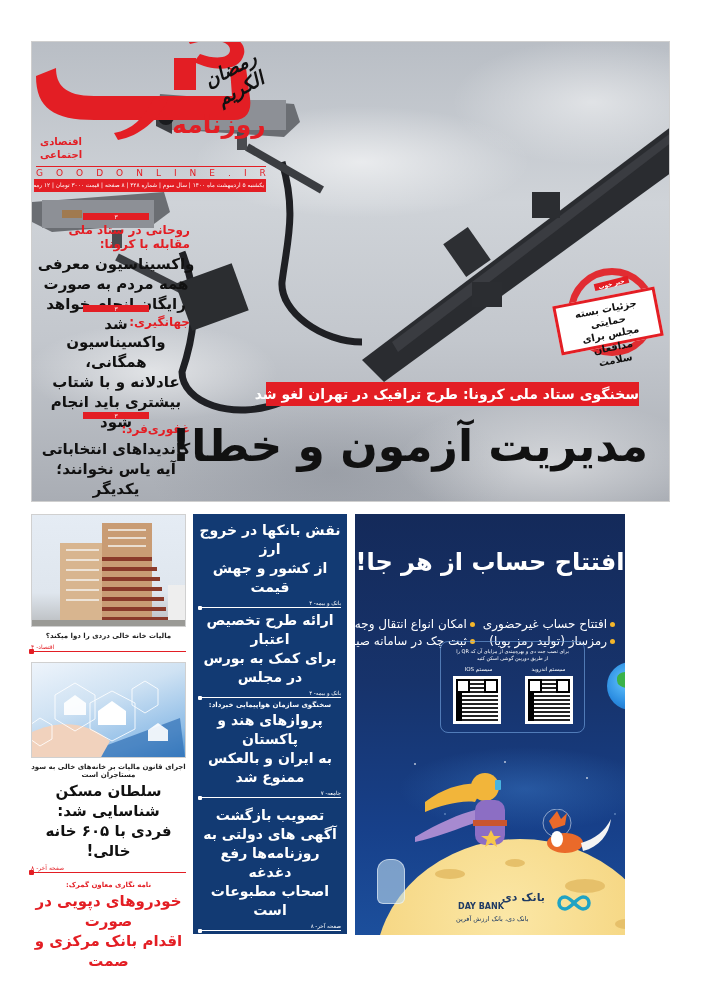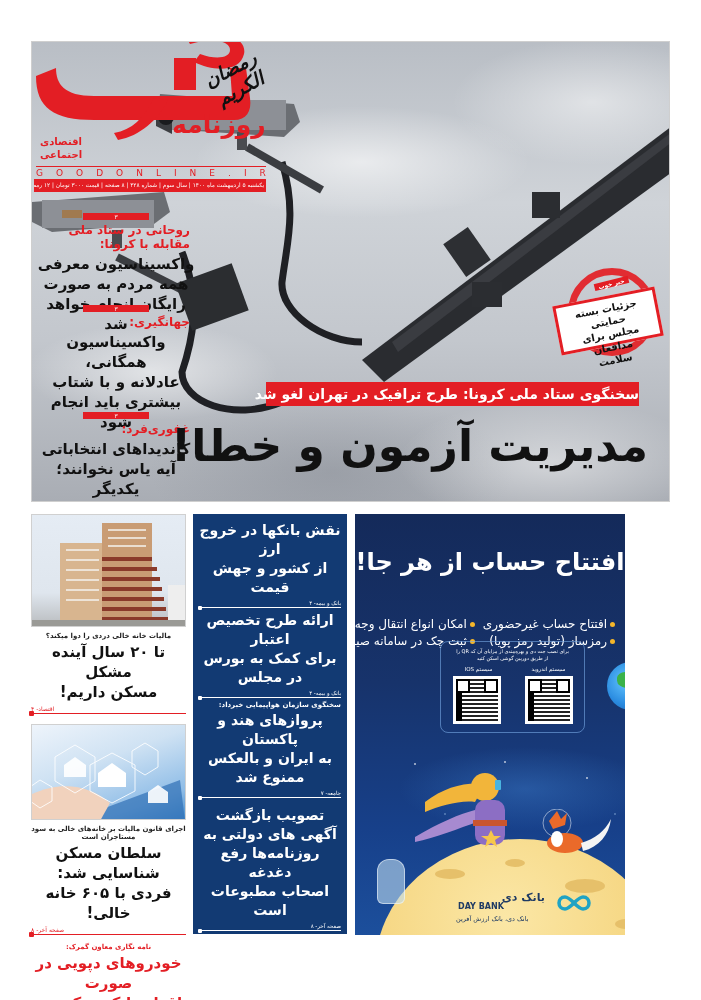--- a/index.html
+++ b/index.html
@@ -100,21 +100,21 @@
   .story-ref::after {
     content: ""; position: absolute; left: -2px; bottom: -3px; width: 5px; height: 5px; background: #e31e24; border-radius: 1px;
   }
 
   
   .col-mid {
     position: absolute; left: 193px; top: 514px; width: 154px; height: 420px;
     background: #123a73; color: #fff; padding: 5px 6px 0 6px; text-align: center;
   }
   .mid-story { margin-bottom: 3px; }
-  .mid-kicker { display: block; font-size: 7px; font-weight: bold; color: #fff; margin-top: 2px; text-align: right; }
+  .mid-kicker { display: block; font-size: 7px; font-weight: bold; color: #fff; margin-top: 2px; }
   .mid-title { display: block; font-weight: bold; font-size: 14px; line-height: 19px; color: #fff; margin-top: 2px; }
   .mid-ref {
     display: block; text-align: right; font-size: 5.5px; color: #fff; border-bottom: 1px solid #fff;
     padding-bottom: 1px; margin-top: 3px; position: relative;
   }
   .mid-ref::after { content: ""; position: absolute; left: -1px; bottom: -3px; width: 4px; height: 4px; background: #fff; border-radius: 1px; }
 
   
   .ad {
     position: absolute; left: 355px; top: 514px; width: 270px; height: 421px; overflow: hidden;
@@ -295,24 +295,20 @@
         <rect x="78" y="14" width="38" height="2"></rect>
           <rect x="78" y="22" width="38" height="2"></rect>
           <rect x="78" y="30" width="38" height="2"></rect>
       </g>
       <rect x="138" y="70" width="17" height="40" fill="#eeeeee"></rect>
       <rect x="0" y="105" width="155" height="8" fill="#9a9a96"></rect>
     </svg>
   </div>
   <div class="story">
     <span class="story-kicker">مالیات خانه خالی دردی را دوا میکند؟</span>
-    <span class="story-title">
-      <span>تا ۲۰ سال آینده مشکل</span><br>
-      <span>مسکن داریم!</span>
-    </span>
     <span class="story-ref">اقتصاد- ۴</span>
   </div>
 
   <div class="pic pic-laptop" style="margin-top:10px;">
     <svg width="155" height="96" viewBox="0 0 155 96">
       <polygon points="40,96 150,55 155,96" fill="#2f6fb5" opacity=".7"></polygon>
       <path d="M0 70 C 30 55, 60 60, 80 78 L 70 96 L 0 96 Z" fill="#f1d2bd"></path>
       <g fill="none" stroke="#fff" stroke-width="1" opacity=".85">
         <polygon points="45,20 65,32 65,56 45,68 25,56 25,32"></polygon>
         <polygon points="82,28 105,40 105,66 82,78 60,66 60,40"></polygon>

